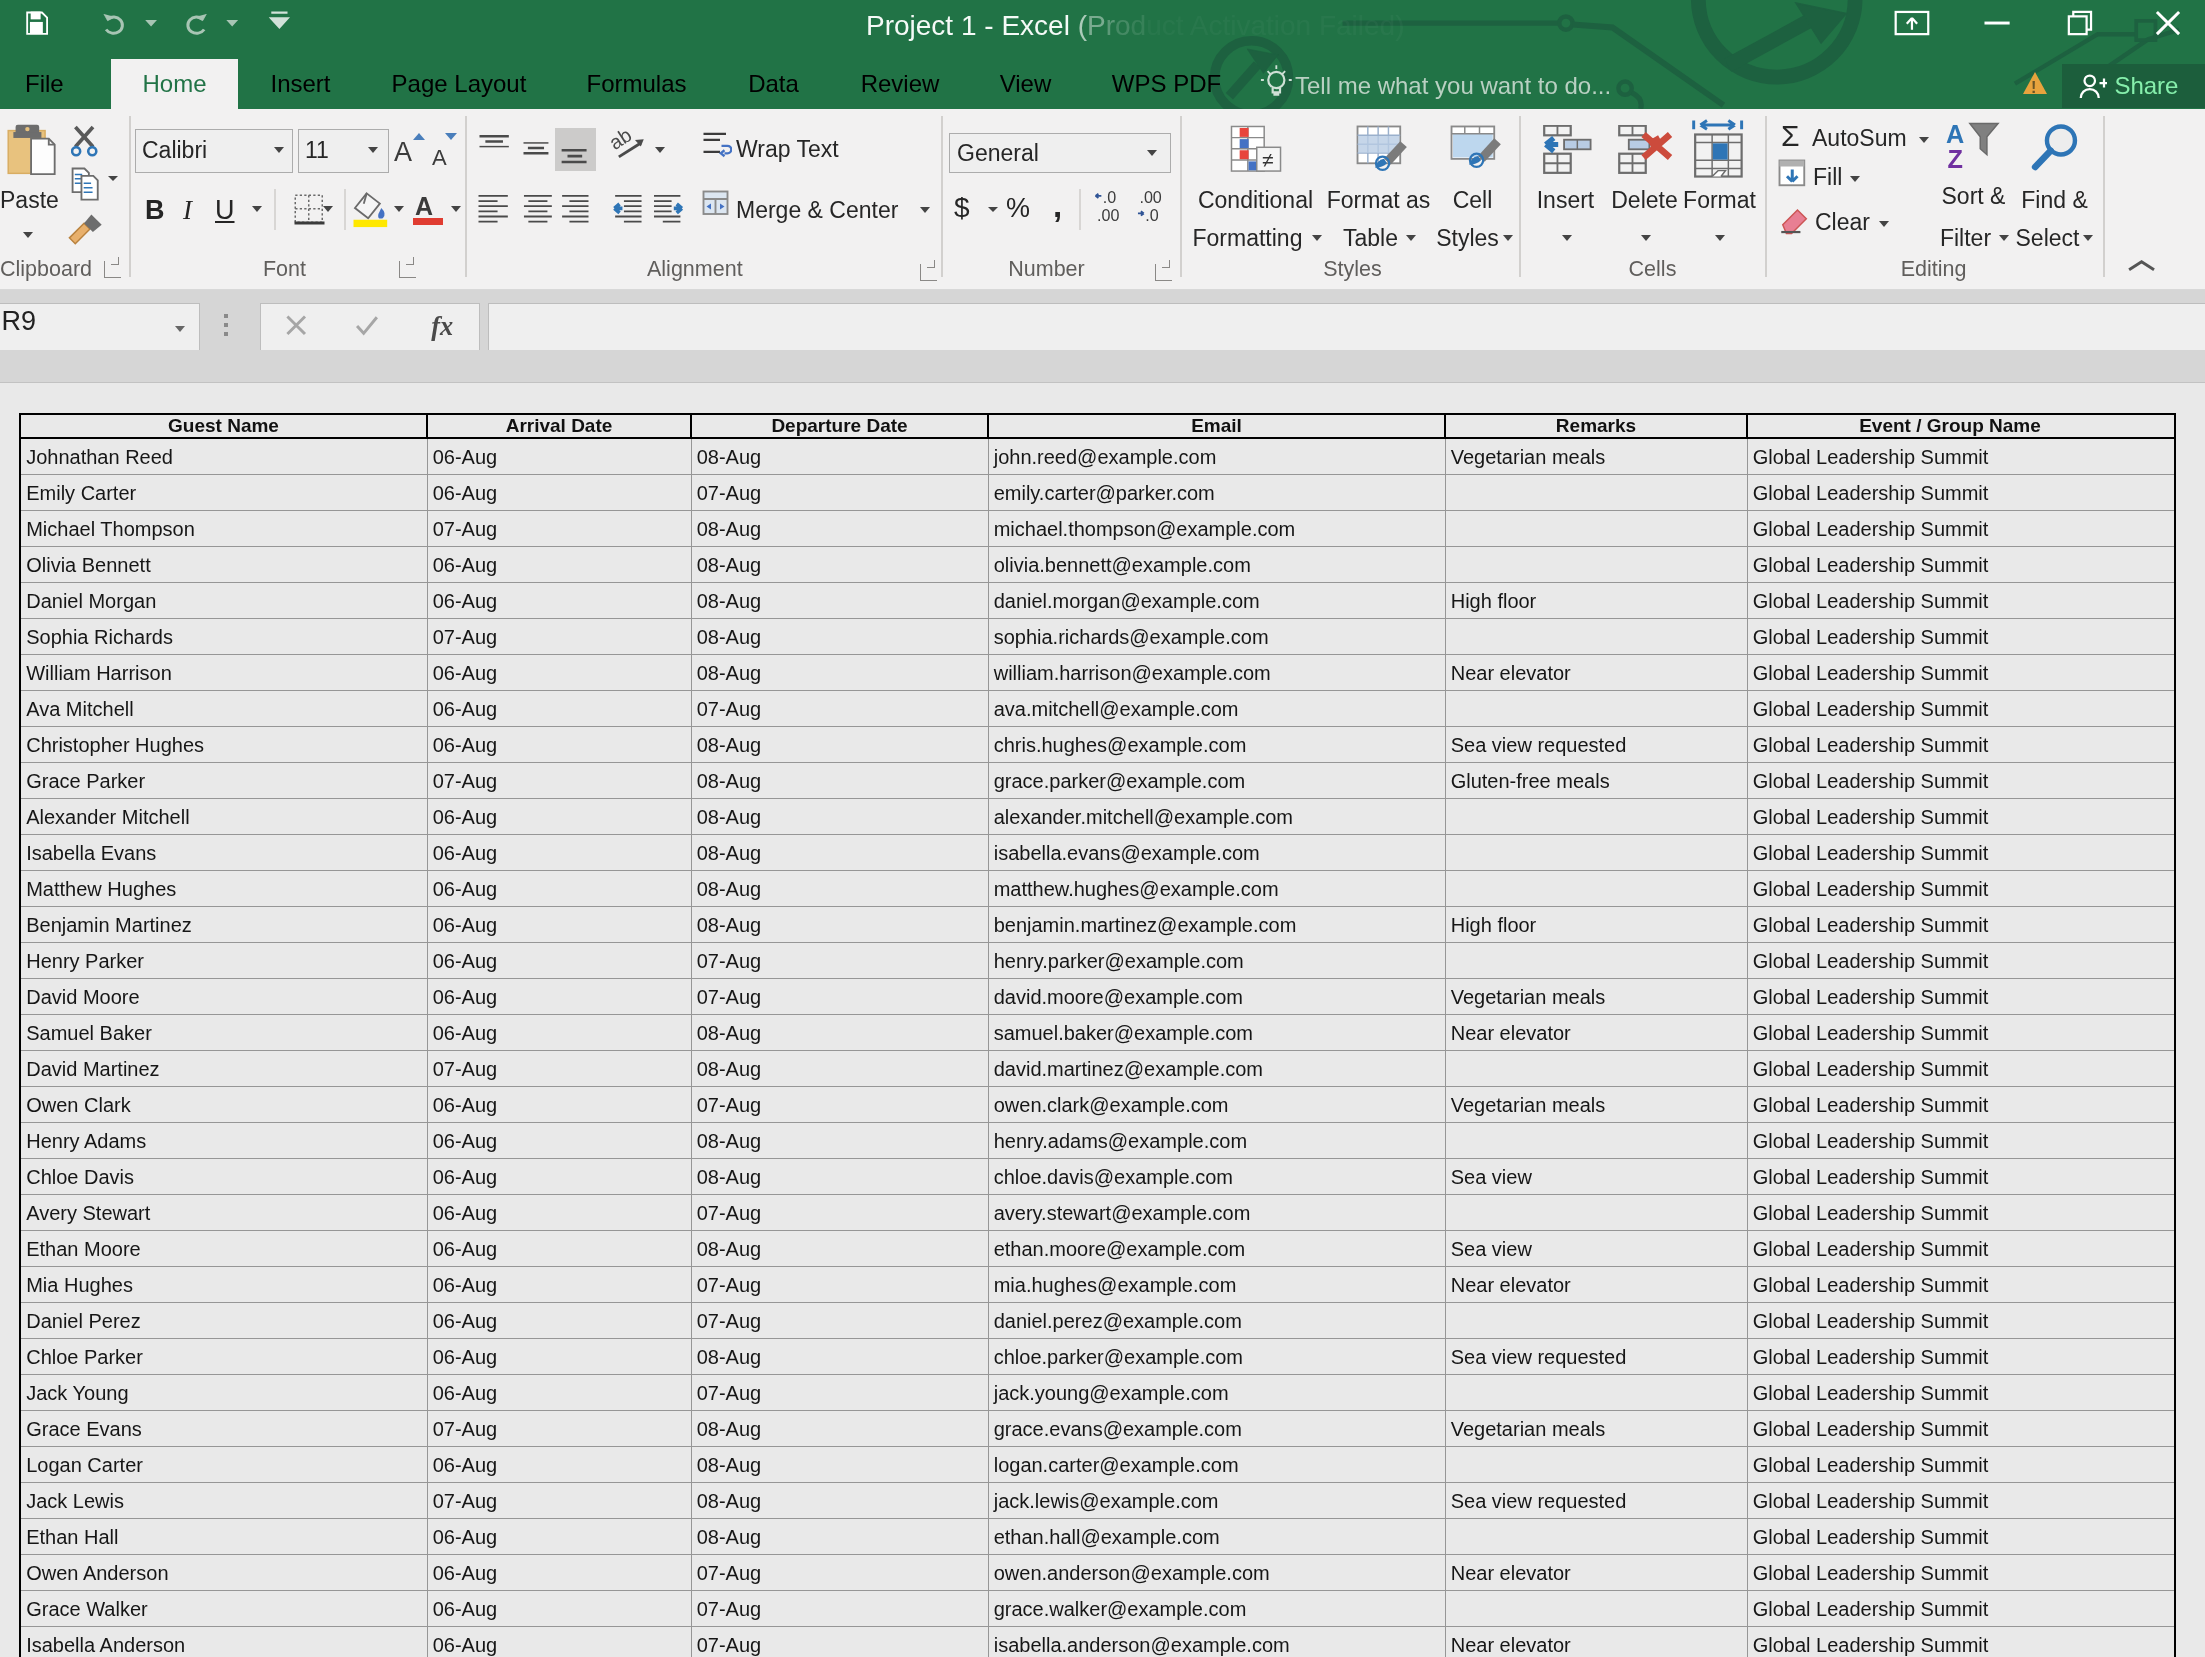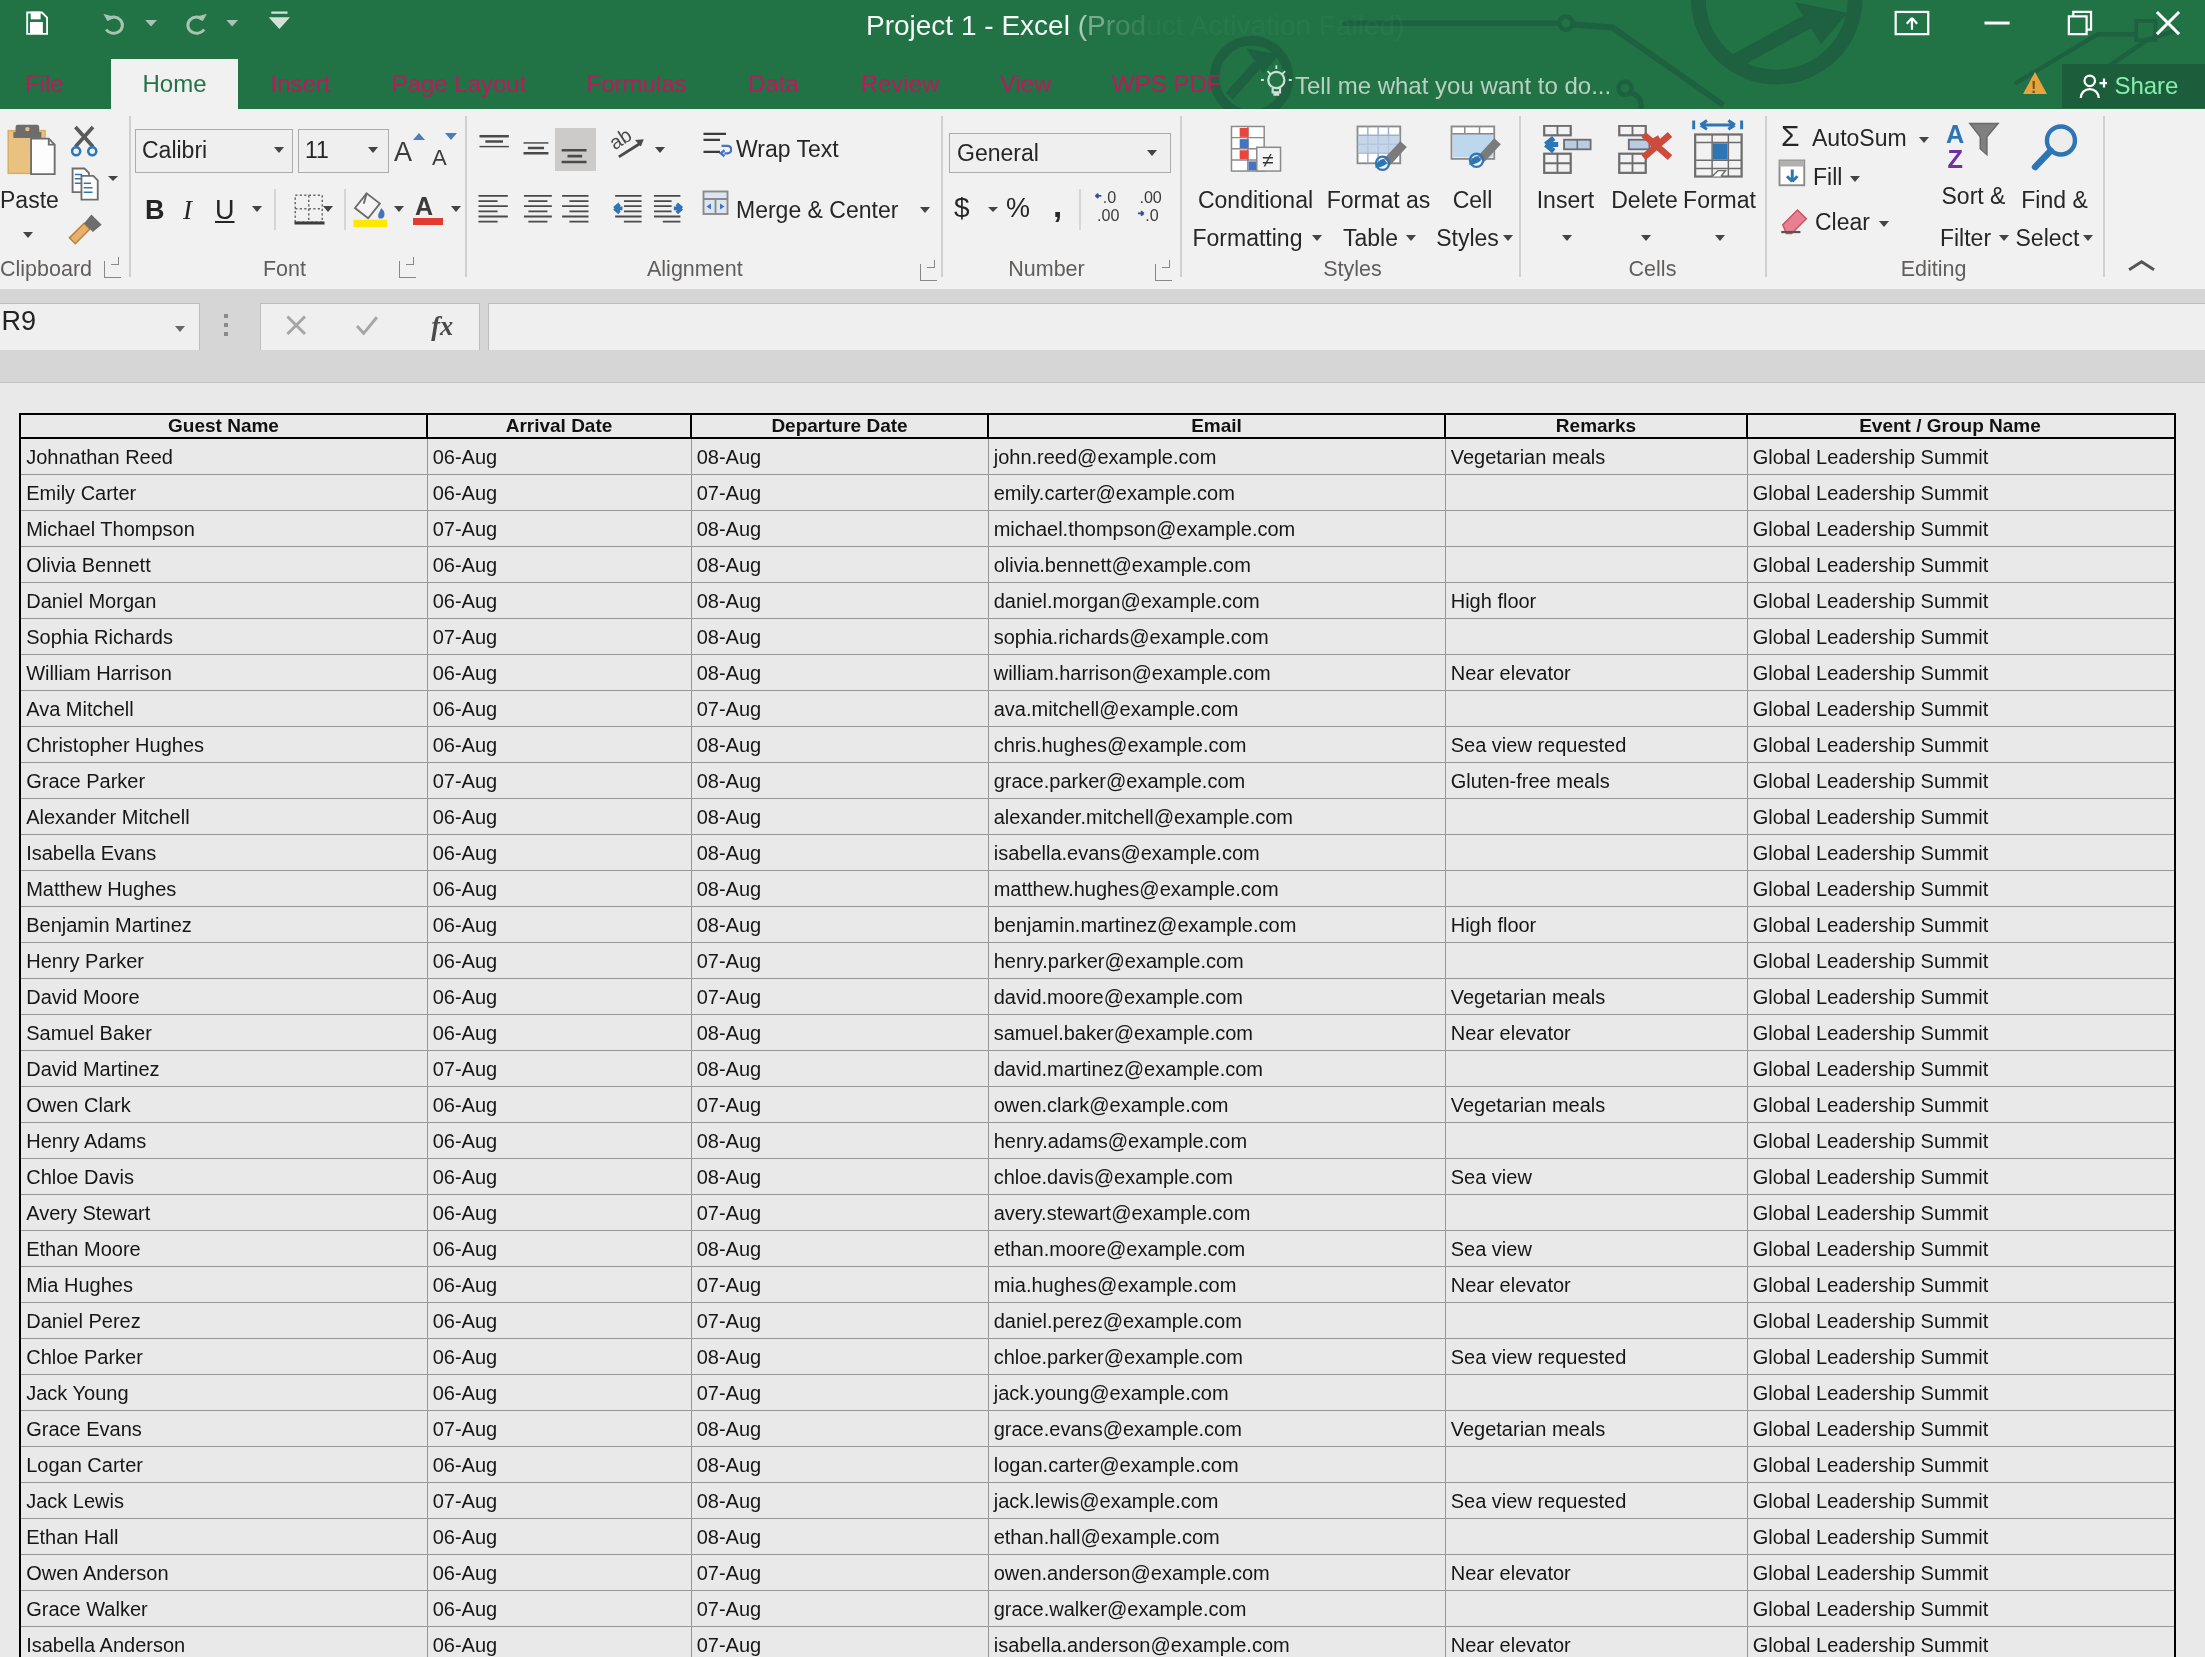--- a/index.html
+++ b/index.html
@@ -2,21 +2,21 @@
 <html style="font-size:12px"><head>
 <meta charset="utf-8">
 <style>
   html,body{margin:0;padding:0;}
   body{width:2205px;height:1657px;overflow:hidden;position:relative;
        font-family:"Liberation Sans",sans-serif;background:#e9e9e9;}
   .abs{position:absolute;}
   
   #titlebar{left:0;top:0;width:2205px;height:109px;background:#217346;}
   #tabrow{left:0;top:59px;width:2205px;height:50px;}
-  .tab{position:absolute;top:0;height:50px;color:#be185d;font-size:24px;
+  .tab{position:absolute;top:0;height:50px;color:#000000;font-size:24px;
        display:flex;align-items:center;justify-content:center;}
   #hometab{background:#f2f1f1;color:#217346;}
   #sharebox{position:absolute;left:2062px;top:5.2px;width:144px;height:44px;background:#1c5e3c;
        color:#86efac;font-size:24px;display:flex;align-items:center;justify-content:flex-start;padding-left:15px;box-sizing:border-box;}
   
   #ribbon{left:0;top:109px;width:2205px;height:180px;background:#f2f1f1;}
   .gdiv{position:absolute;top:7.4px;height:161px;width:1.5px;background:#d2d0ce;}
   .glabel{position:absolute;top:148px;font-size:21.5px;color:#605e5c;text-align:center;}
   .launch{position:absolute;width:16.3px;height:16.3px;border-left:1.5px solid #8a8886;border-bottom:1.5px solid #8a8886;}
   .launch:after{content:"";position:absolute;left:6px;top:-4.4px;width:7.4px;height:7.4px;
@@ -411,21 +411,21 @@
           <td class="c2">06-Aug</td>
           <td class="c3">08-Aug</td>
           <td class="c4">john.reed@example.com</td>
           <td class="c5">Vegetarian meals</td>
           <td class="c6">Global Leadership Summit</td>
         </tr>
  <tr style="height:36px;">
           <td class="c1">Emily Carter</td>
           <td class="c2">06-Aug</td>
           <td class="c3">07-Aug</td>
-          <td class="c4">emily.carter@example.com</td>
+          <td class="c4">emily.carter@parker.com</td>
           <td class="c5"></td>
           <td class="c6">Global Leadership Summit</td>
         </tr>
  <tr style="height:36px;">
           <td class="c1">Michael Thompson</td>
           <td class="c2">07-Aug</td>
           <td class="c3">08-Aug</td>
           <td class="c4">michael.thompson@example.com</td>
           <td class="c5"></td>
           <td class="c6">Global Leadership Summit</td>

